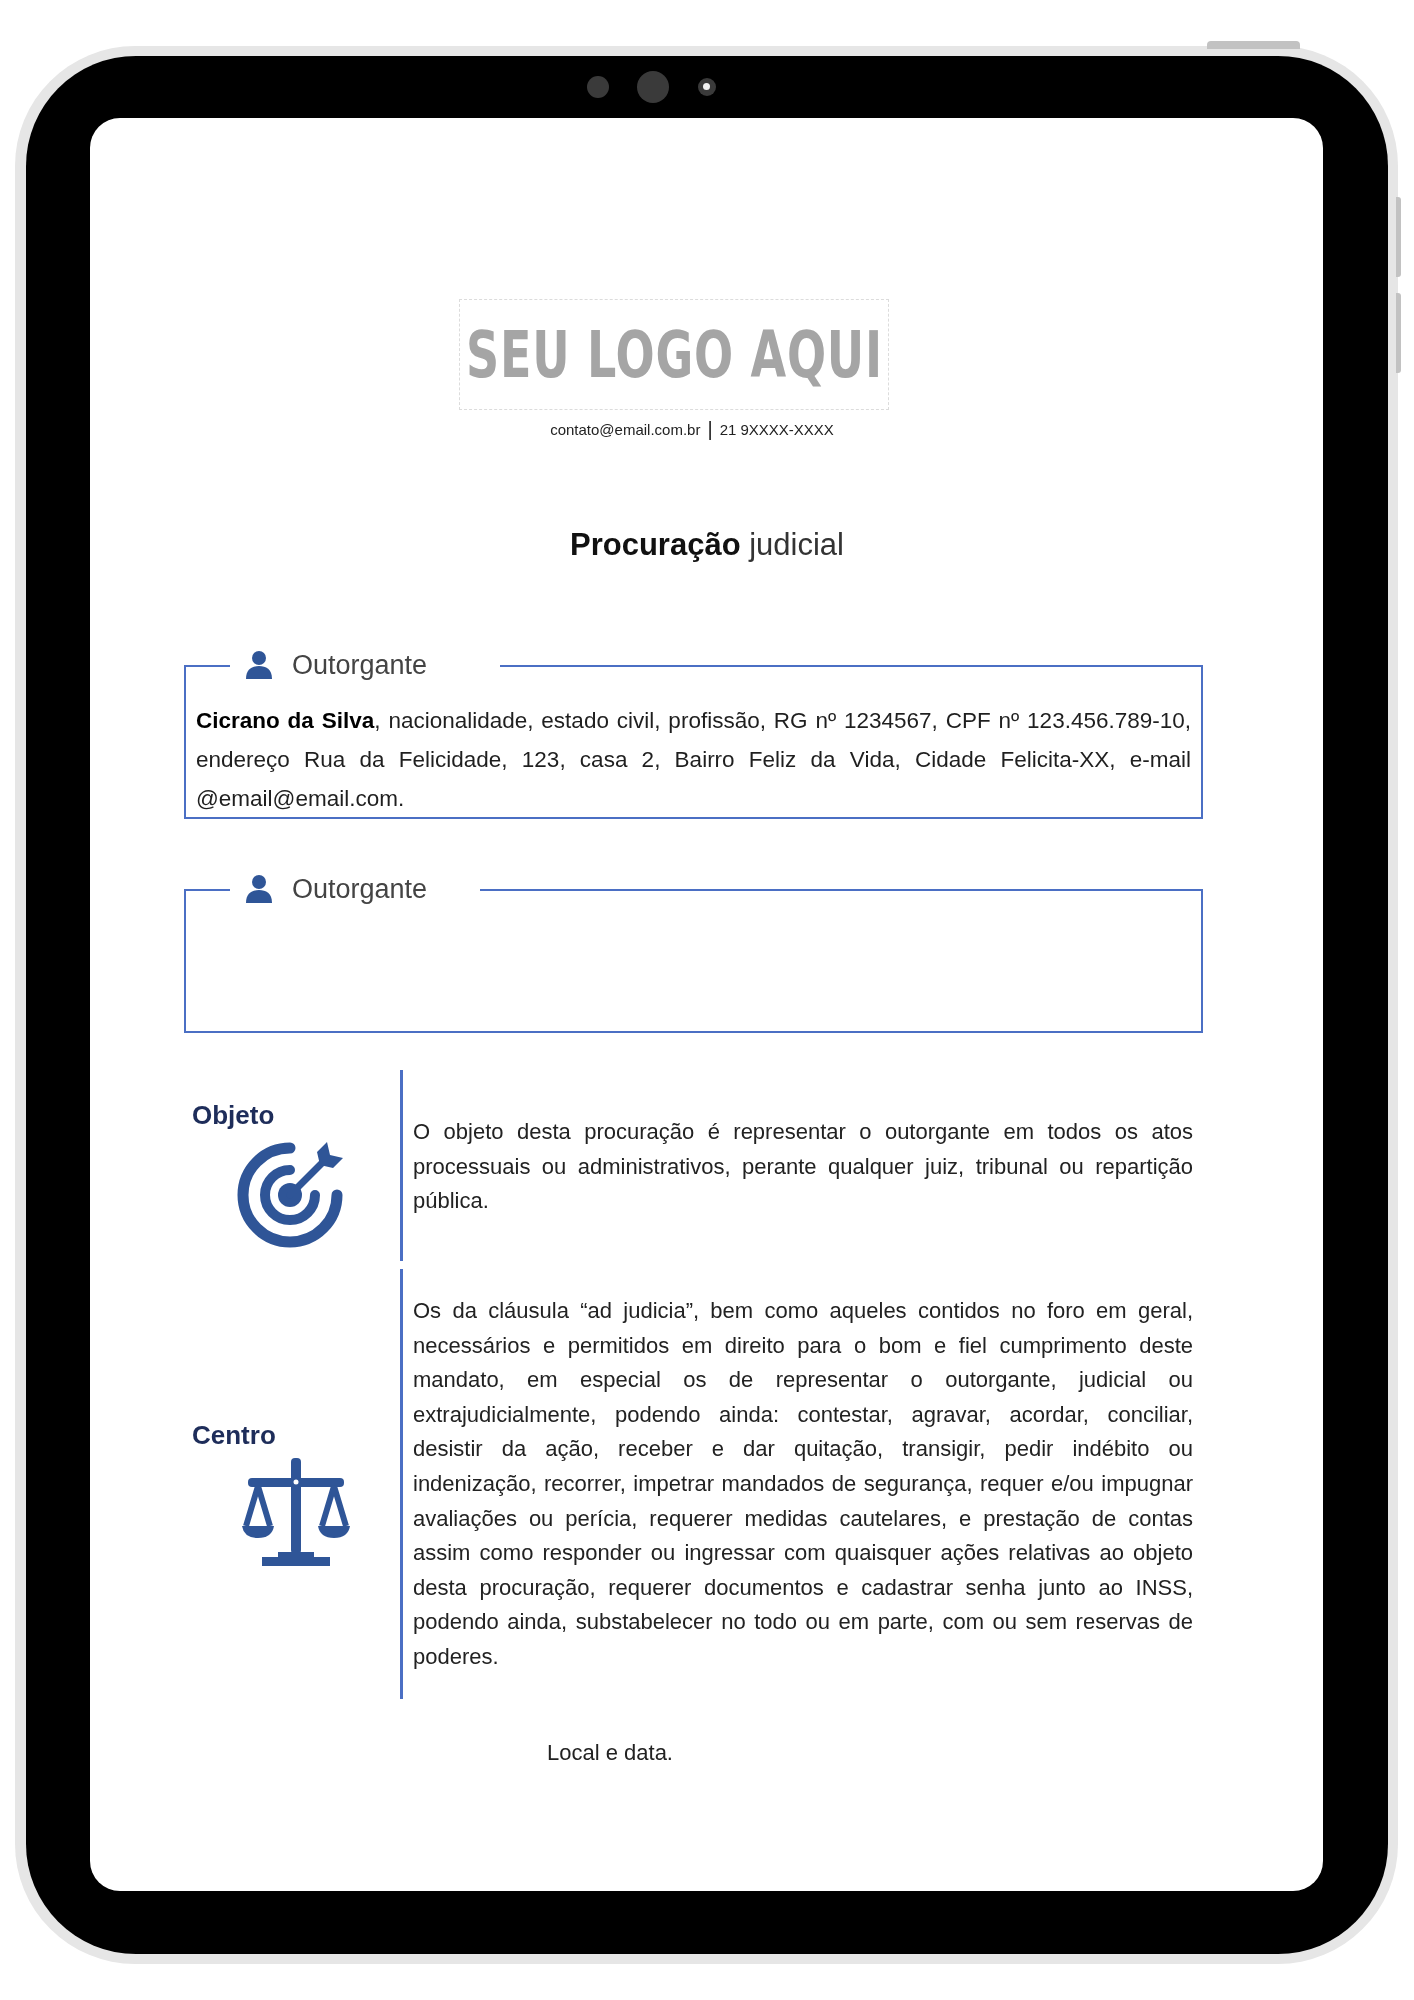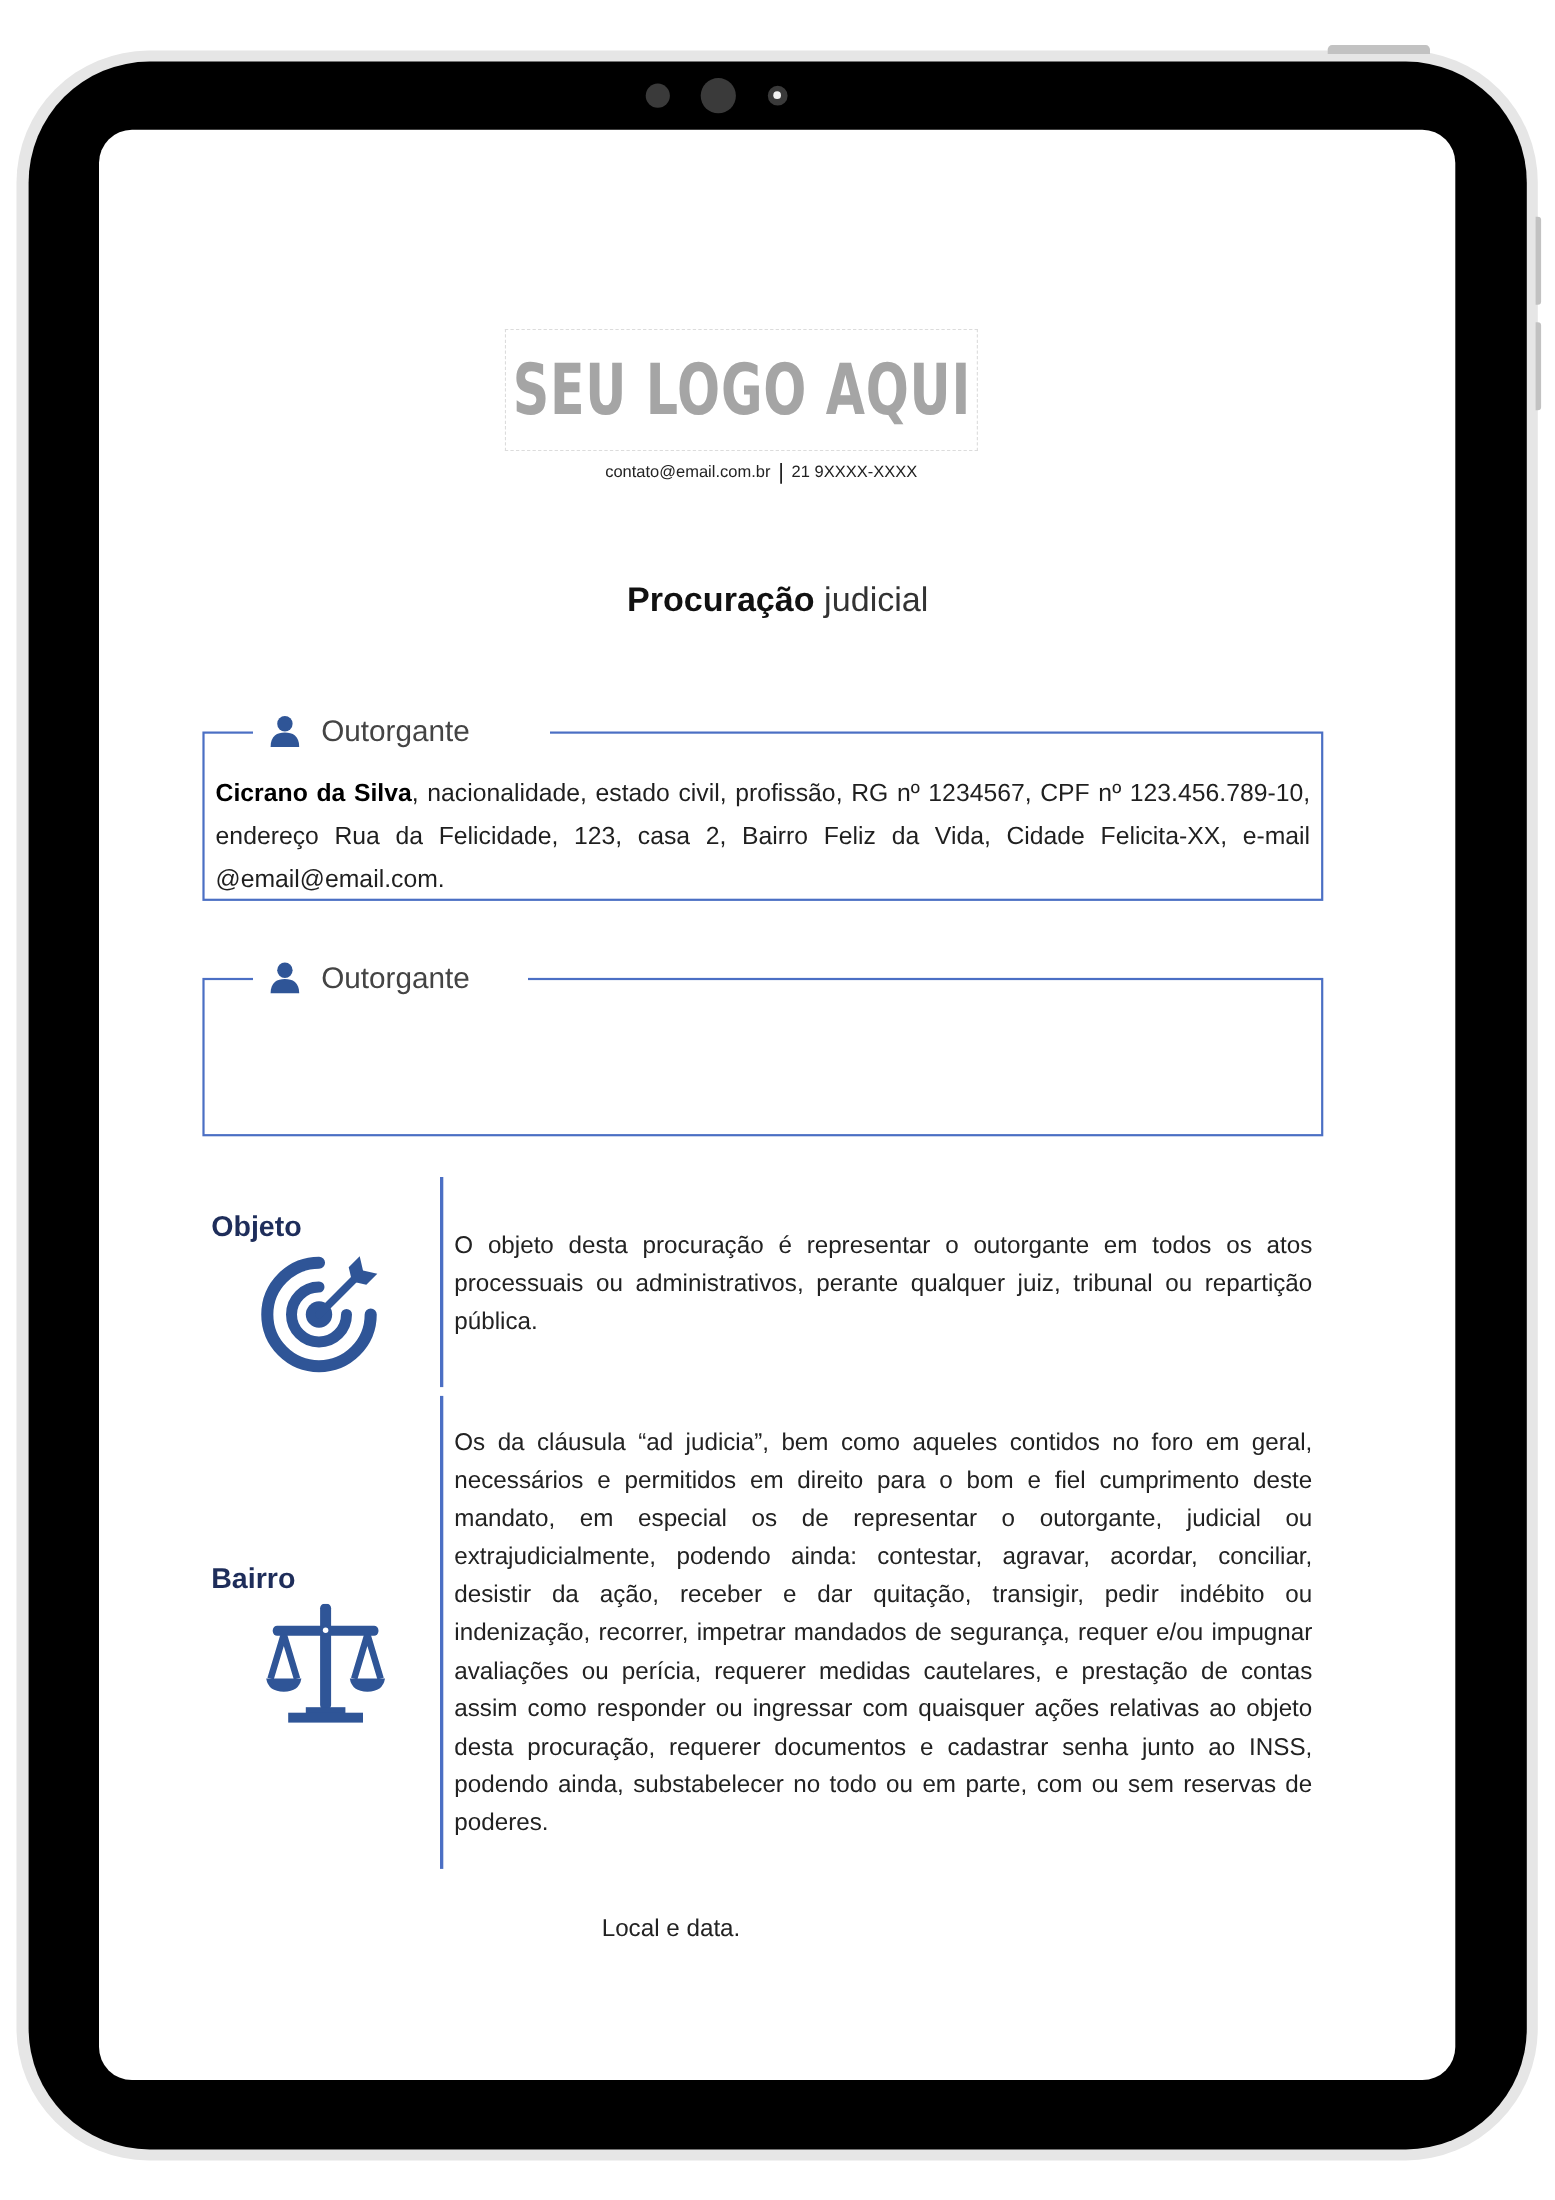--- a/index.html
+++ b/index.html
@@ -132,21 +132,21 @@
 <div class="section-label label-objeto">Objeto</div>
 <svg class="icon-target" viewBox="0 0 110 110">
   <path d="M55 8 A47 47 0 1 0 102 55" fill="none" stroke="#2f5597" stroke-width="11" stroke-linecap="round"></path>
   <path d="M55 30 A25 25 0 1 0 80 55" fill="none" stroke="#2f5597" stroke-width="10" stroke-linecap="round"></path>
   <circle cx="55" cy="55" r="12" fill="#2f5597"></circle>
   <line x1="55" y1="55" x2="92" y2="18" stroke="#2f5597" stroke-width="7" stroke-linecap="round"></line>
   <polygon points="82,12 92,2 95,15 108,18 98,28 85,25" fill="#2f5597"></polygon>
 </svg>
 <div class="clause-text clause-objeto">O objeto desta procuração é representar o outorgante em todos os atos processuais ou administrativos, perante qualquer juiz, tribunal ou repartição pública.</div>
 
-<div class="section-label label-poderes">Bairro</div>
+<div class="section-label label-poderes">Centro</div>
 <svg class="icon-scales" viewBox="0 0 112 110">
   <rect x="51" y="0" width="10" height="96" rx="4" fill="#2f5597"></rect>
   <rect x="8" y="20" width="96" height="9" rx="4" fill="#2f5597"></rect>
   <circle cx="56" cy="24" r="2.5" fill="#ffffff"></circle>
   <path d="M18 28 L6 68 M18 28 L30 68" stroke="#2f5597" stroke-width="6" fill="none"></path>
   <path d="M94 28 L82 68 M94 28 L106 68" stroke="#2f5597" stroke-width="6" fill="none"></path>
   <path d="M2 68 L34 68 Q32 80 18 80 Q4 80 2 68 Z" fill="#2f5597"></path>
   <path d="M78 68 L110 68 Q108 80 94 80 Q80 80 78 68 Z" fill="#2f5597"></path>
   <rect x="38" y="94" width="36" height="6" fill="#2f5597"></rect>
   <rect x="22" y="99" width="68" height="9" fill="#2f5597"></rect>

